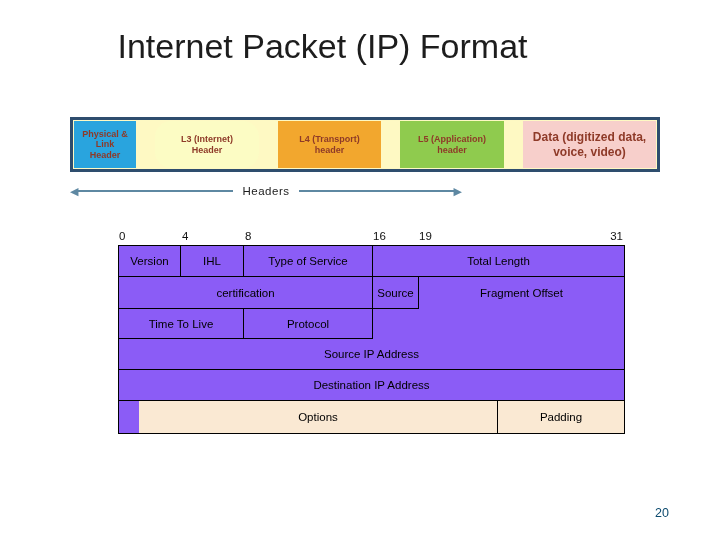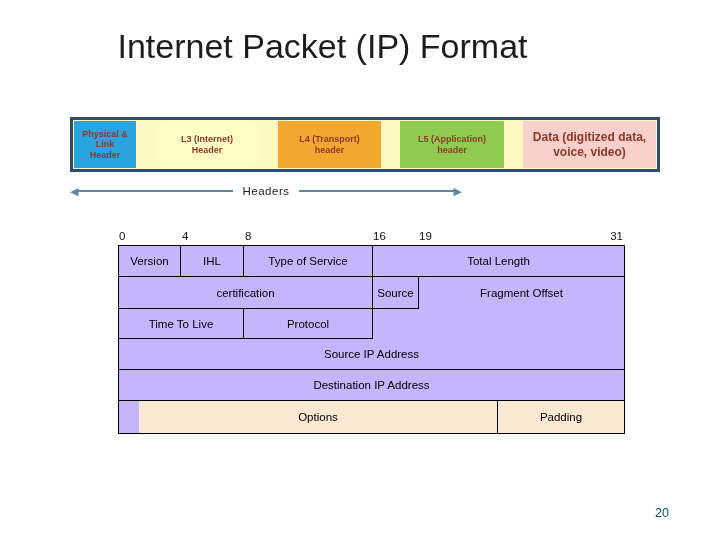--- a/index.html
+++ b/index.html
@@ -152,21 +152,21 @@
 
   <div class="bit-scale">
     <span class="b0">0</span>
     <span class="b4">4</span>
     <span class="b8">8</span>
     <span class="b16">16</span>
     <span class="b19">19</span>
     <span class="b31">31</span>
   </div>
 
-  <div class="ip-grid" style="background: #c4b5fd;">
+  <div class="ip-grid" style="background: #8b5cf6;">
     <div class="cell">Version</div>
     <div class="cell">IHL</div>
     <div class="cell">Type of Service</div>
     <div class="cell cs3 no-r">Total Length</div>
 
     <div class="cell cs3">certification</div>
     <div class="cell">Source</div>
     <div class="cell cs2 no-r no-b">Fragment Offset</div>
 
     <div class="cell cs2">Time To Live</div>

